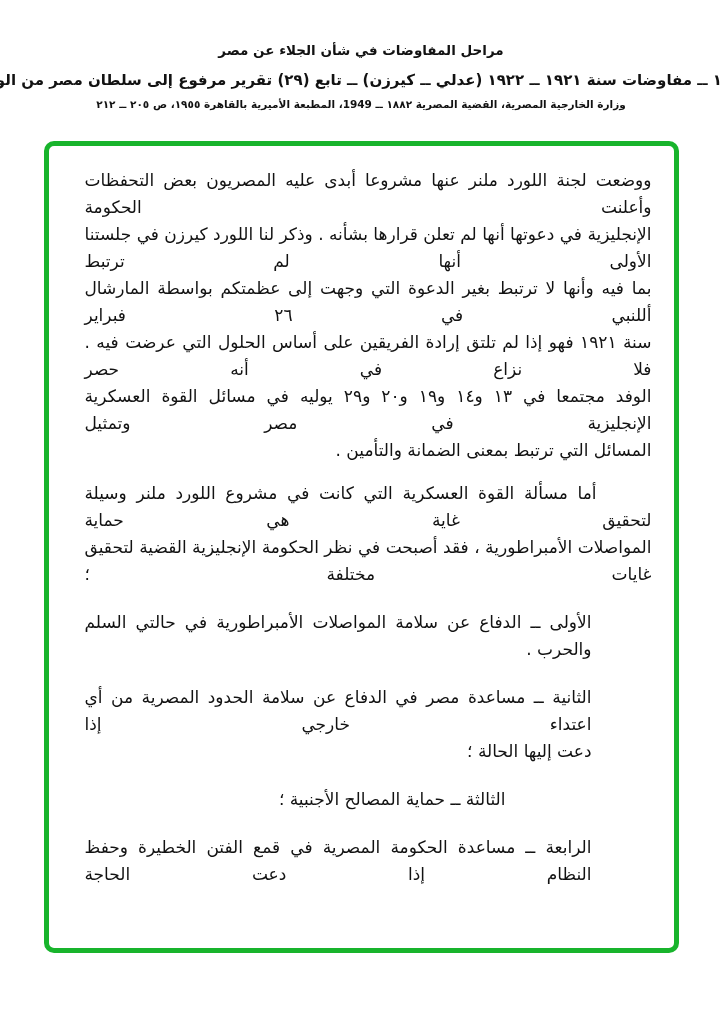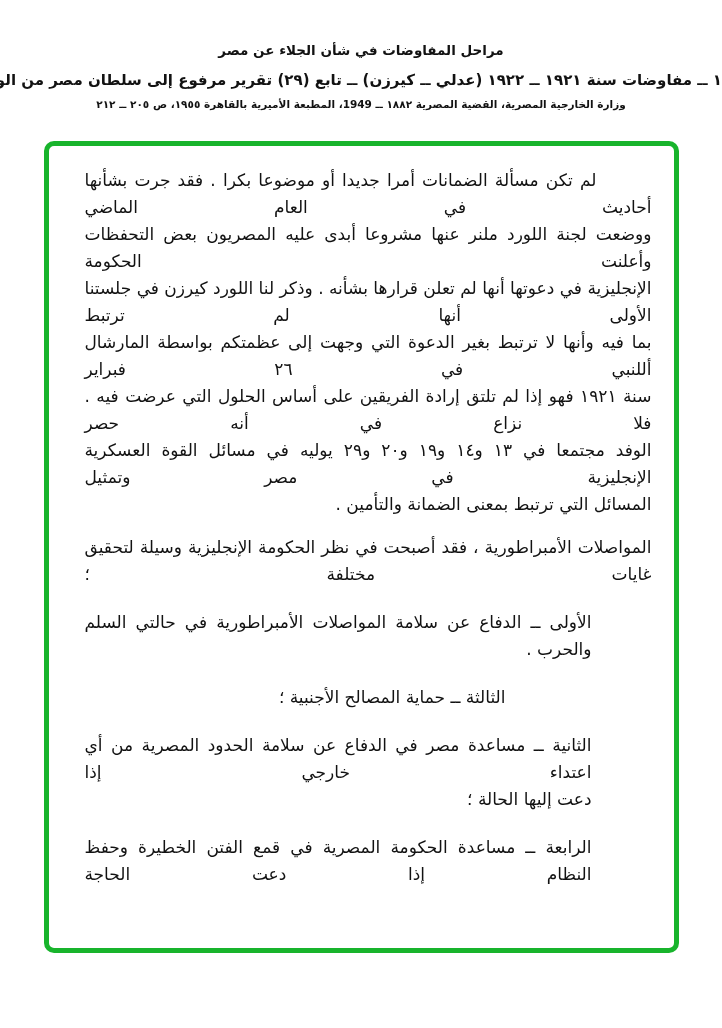--- a/index.html
+++ b/index.html
@@ -71,39 +71,39 @@
 <div class="page">
   <div class="header">
     <div class="title">مراحل المفاوضات في شأن الجلاء عن مصر</div>
     <div class="subtitle">١ ــ مفاوضات سنة ١٩٢١ ــ ١٩٢٢ (عدلي ــ كيرزن) ــ تابع (٢٩) تقرير مرفوع إلى سلطان مصر من الوفد المصري</div>
     <div class="source">وزارة الخارجية المصرية، القضية المصرية ١٨٨٢ ــ 1949، المطبعة الأميرية بالقاهرة ١٩٥٥، ص ٢٠٥ ــ ٢١٢</div>
   </div>
 
   <div class="frame">
     <div class="doc-body">
         <div class="para body">
-          <div class="line first">لم تكن مسألة الضمانات أمرا جديدا أو موضوعا بكرا . فقد جرت بشأنها أحاديث في العام الماضي</div>
           <div class="line">ووضعت لجنة اللورد ملنر عنها مشروعا أبدى عليه المصريون بعض التحفظات وأعلنت الحكومة</div>
           <div class="line">الإنجليزية في دعوتها أنها لم تعلن قرارها بشأنه . وذكر لنا اللورد كيرزن في جلستنا الأولى أنها لم ترتبط</div>
           <div class="line">بما فيه وأنها لا ترتبط بغير الدعوة التي وجهت إلى عظمتكم بواسطة المارشال أللنبي في ٢٦ فبراير</div>
           <div class="line">سنة ١٩٢١ فهو إذا لم تلتق إرادة الفريقين على أساس الحلول التي عرضت فيه . فلا نزاع في أنه حصر</div>
           <div class="line">الوفد مجتمعا في ١٣ و١٤ و١٩ و٢٠ و٢٩ يوليه في مسائل القوة العسكرية الإنجليزية في مصر وتمثيل</div>
           <div class="line last">المسائل التي ترتبط بمعنى الضمانة والتأمين .</div>
         </div>
         <div class="para body-flush">
-          <div class="line last">المواصلات الأمبراطورية ، فقد أصبحت في نظر الحكومة الإنجليزية وسيلة لتحقيق غايات مختلفة ؛</div>
+          <div class="line first">أما مسألة القوة العسكرية التي كانت في مشروع اللورد ملنر وسيلة لتحقيق غاية هي حماية</div>
+          <div class="line last">المواصلات الأمبراطورية ، فقد أصبحت في نظر الحكومة الإنجليزية القضية لتحقيق غايات مختلفة ؛</div>
         </div>
         <div class="para item">
           <div class="line first last">الأولى ــ الدفاع عن سلامة المواصلات الأمبراطورية في حالتي السلم والحرب .</div>
         </div>
-        <div class="para item-deep">
-          <div class="line first last">الثالثة ــ حماية المصالح الأجنبية ؛</div>
-        </div>
         <div class="para item">
           <div class="line first">الثانية ــ مساعدة مصر في الدفاع عن سلامة الحدود المصرية من أي اعتداء خارجي إذا</div>
           <div class="line last">دعت إليها الحالة ؛</div>
+        </div>
+        <div class="para item-deep">
+          <div class="line first last">الثالثة ــ حماية المصالح الأجنبية ؛</div>
         </div>
         <div class="para item">
           <div class="line first">الرابعة ــ مساعدة الحكومة المصرية في قمع الفتن الخطيرة وحفظ النظام إذا دعت الحاجة</div>
         </div>
       </div>
   </div>
 </div>
 
 </body></html>

